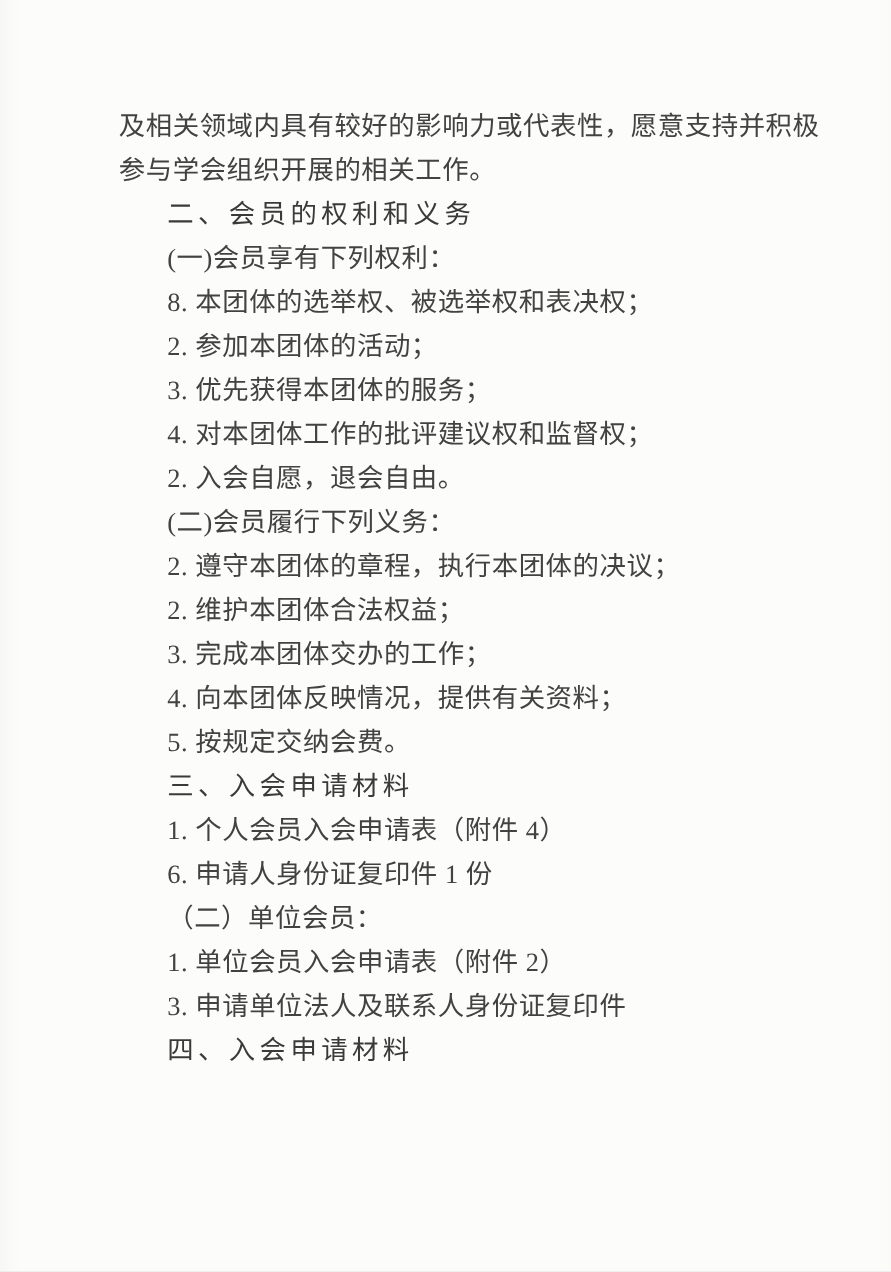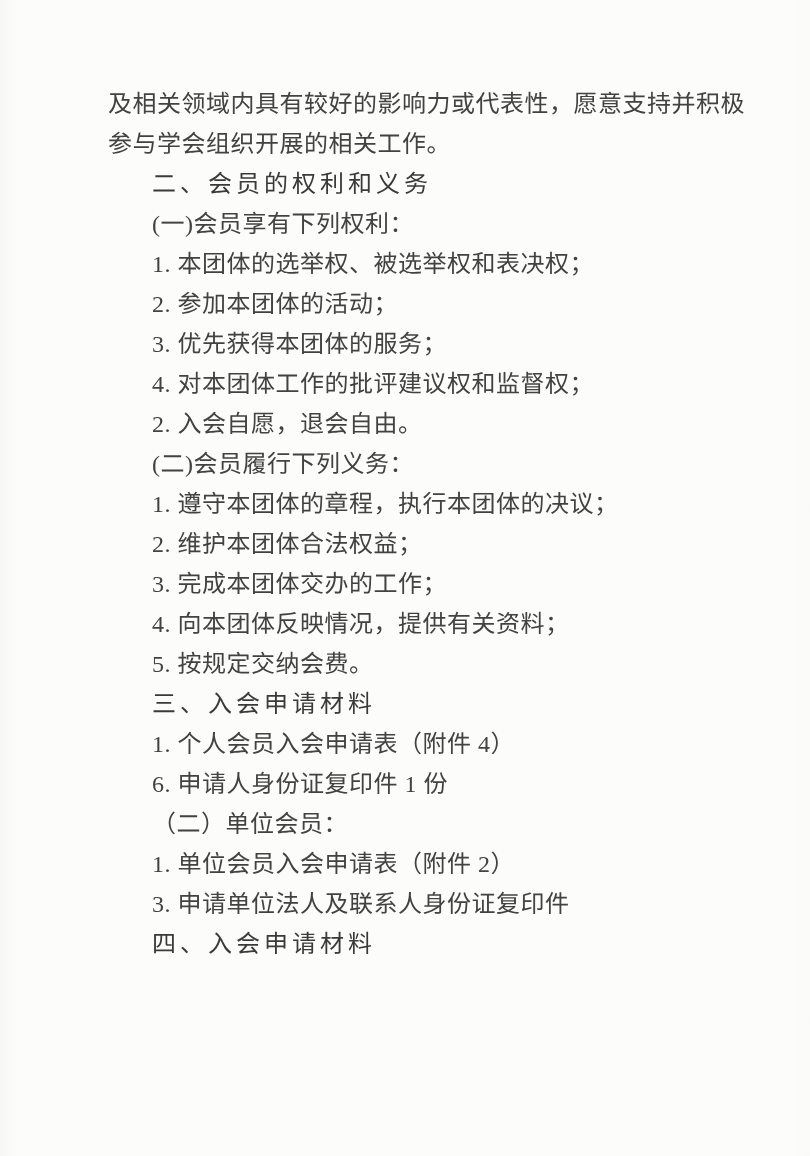--- a/index.html
+++ b/index.html
@@ -13,21 +13,21 @@
     width: 810px;
     height: 1156px;
     margin: 0 auto;
     background: linear-gradient(90deg, #f7f7f6 0px, #fcfcfb 18px, #fcfcfb 792px, #fafaf9 810px);
     overflow: hidden;
     font-family: "Liberation Serif", "DejaVu Serif", serif;
   }
   .textblock {
     position: absolute;
     left: 108px;
-    top: 84px;
+    top: 96px;
     width: 656px;
     color: #424242;
     font-size: 24px;
     line-height: 40px;
     letter-spacing: 0.5px;
   }
   .line {
     margin: 0;
     padding: 0;
     white-space: nowrap;
@@ -47,27 +47,27 @@
 </style>
 </head>
 <body>
 
 <div class="page">
   <div class="textblock">
     <p class="line cont">及相关领域内具有较好的影响力或代表性，愿意支持并积极</p>
     <p class="line cont">参与学会组织开展的相关工作。</p>
     <p class="line heading">二、会员的权利和义务</p>
     <p class="line item">(一)会员享有下列权利：</p>
-    <p class="line item">1. 本团体的选举权、被选举权和表决权；</p>
+    <p class="line item">8. 本团体的选举权、被选举权和表决权；</p>
     <p class="line item">2. 参加本团体的活动；</p>
     <p class="line item">3. 优先获得本团体的服务；</p>
     <p class="line item">4. 对本团体工作的批评建议权和监督权；</p>
     <p class="line item">2. 入会自愿，退会自由。</p>
     <p class="line item">(二)会员履行下列义务：</p>
-    <p class="line item">1. 遵守本团体的章程，执行本团体的决议；</p>
+    <p class="line item">2. 遵守本团体的章程，执行本团体的决议；</p>
     <p class="line item">2. 维护本团体合法权益；</p>
     <p class="line item">3. 完成本团体交办的工作；</p>
     <p class="line item">4. 向本团体反映情况，提供有关资料；</p>
     <p class="line item">5. 按规定交纳会费。</p>
     <p class="line heading">三、入会申请材料</p>
     <p class="line item">1. 个人会员入会申请表（附件 4）</p>
     <p class="line item">6. 申请人身份证复印件 1 份</p>
     <p class="line item">（二）单位会员：</p>
     <p class="line item">1. 单位会员入会申请表（附件 2）</p>
     <p class="line item">3. 申请单位法人及联系人身份证复印件</p>

